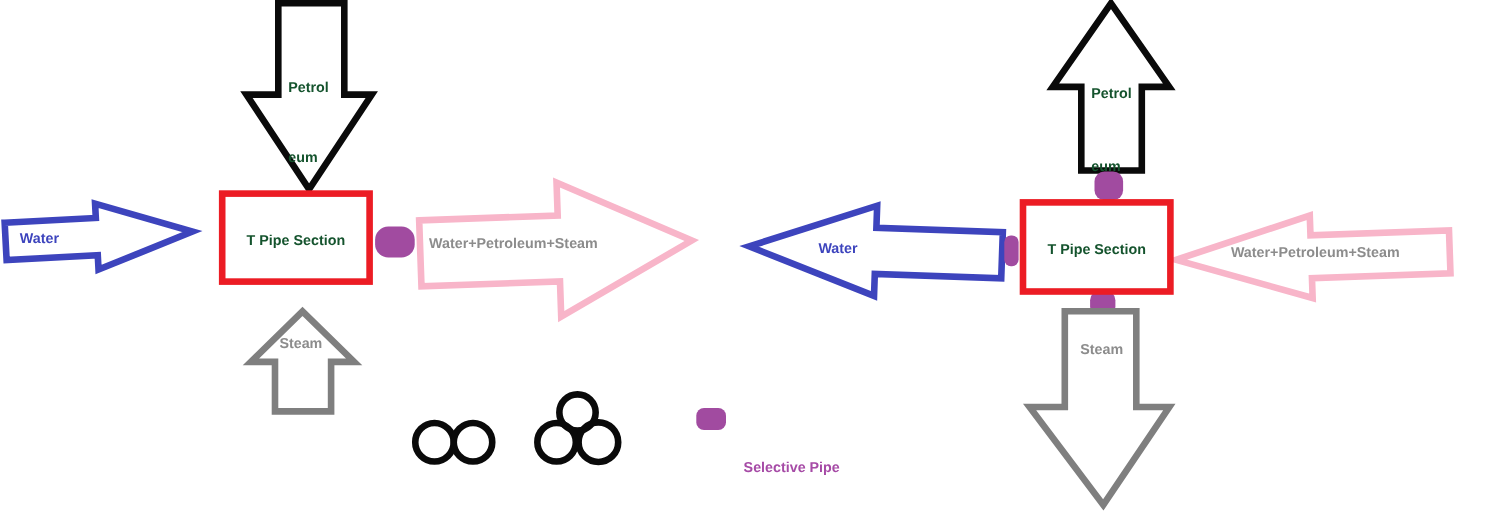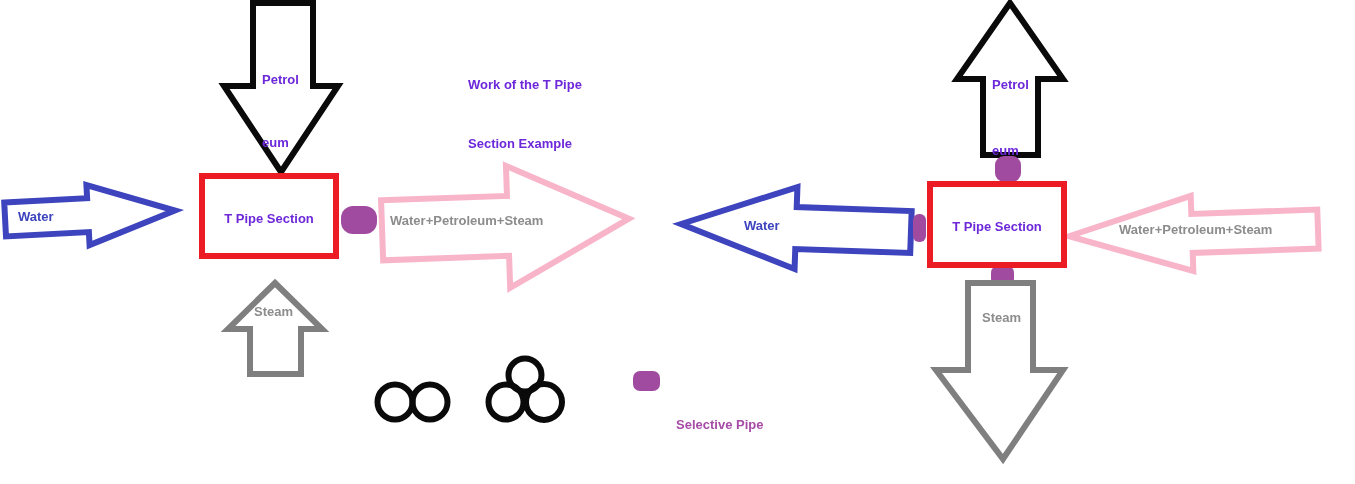--- a/index.html
+++ b/index.html
@@ -10,21 +10,21 @@
     background: #ffffff;
     overflow: hidden;
     font-family: "Liberation Sans", sans-serif;
   }
   #shapes { position: absolute; left: 0; top: 0; }
   .label {
     position: absolute;
     font-family: "Liberation Sans", sans-serif;
     font-weight: 700;
     font-size: 13px;
-    color: #6d28d9;
+    color: #14532d;
     line-height: 20px;
     white-space: pre;
   }
   .label.blue   { color: #3d44bd; }
   .label.grayt  { color: #8c8c8c; }
   .label.purple { color: #a64ba6; }
   .label.center { text-align: center; }
   .title-line { line-height: 19px; }
 </style>
 </head>
@@ -71,24 +71,20 @@
     <circle cx="395" cy="402" r="17.5" fill="none" stroke="#0a0a0a" stroke-width="6"></circle>
     <circle cx="430" cy="402" r="17.5" fill="none" stroke="#0a0a0a" stroke-width="6"></circle>
 
     <circle cx="525" cy="375" r="16.5" fill="none" stroke="#0a0a0a" stroke-width="6"></circle>
     <circle cx="506" cy="402" r="17.5" fill="none" stroke="#0a0a0a" stroke-width="6"></circle>
     <circle cx="544" cy="402" r="18" fill="none" stroke="#0a0a0a" stroke-width="6"></circle>
 
     <rect x="633" y="371" width="27" height="20" rx="7" ry="7" fill="#a14ba0"></rect>
   </svg>
 
-  <div class="label" style="left:468px; top:35px;">
-    <div class="title-line">Work of the T Pipe</div>
-    <div class="title-line">Section Example</div>
-  </div>
 
   <div class="label" style="left:262px; top:27px; line-height:21px;">
     <div>Petrol</div>
     <div>eum</div>
   </div>
 
   <div class="label blue" style="left:18px; top:207px;">Water</div>
 
   <div class="label center" style="left:202px; top:209px; width:134px;">T Pipe Section</div>
 

